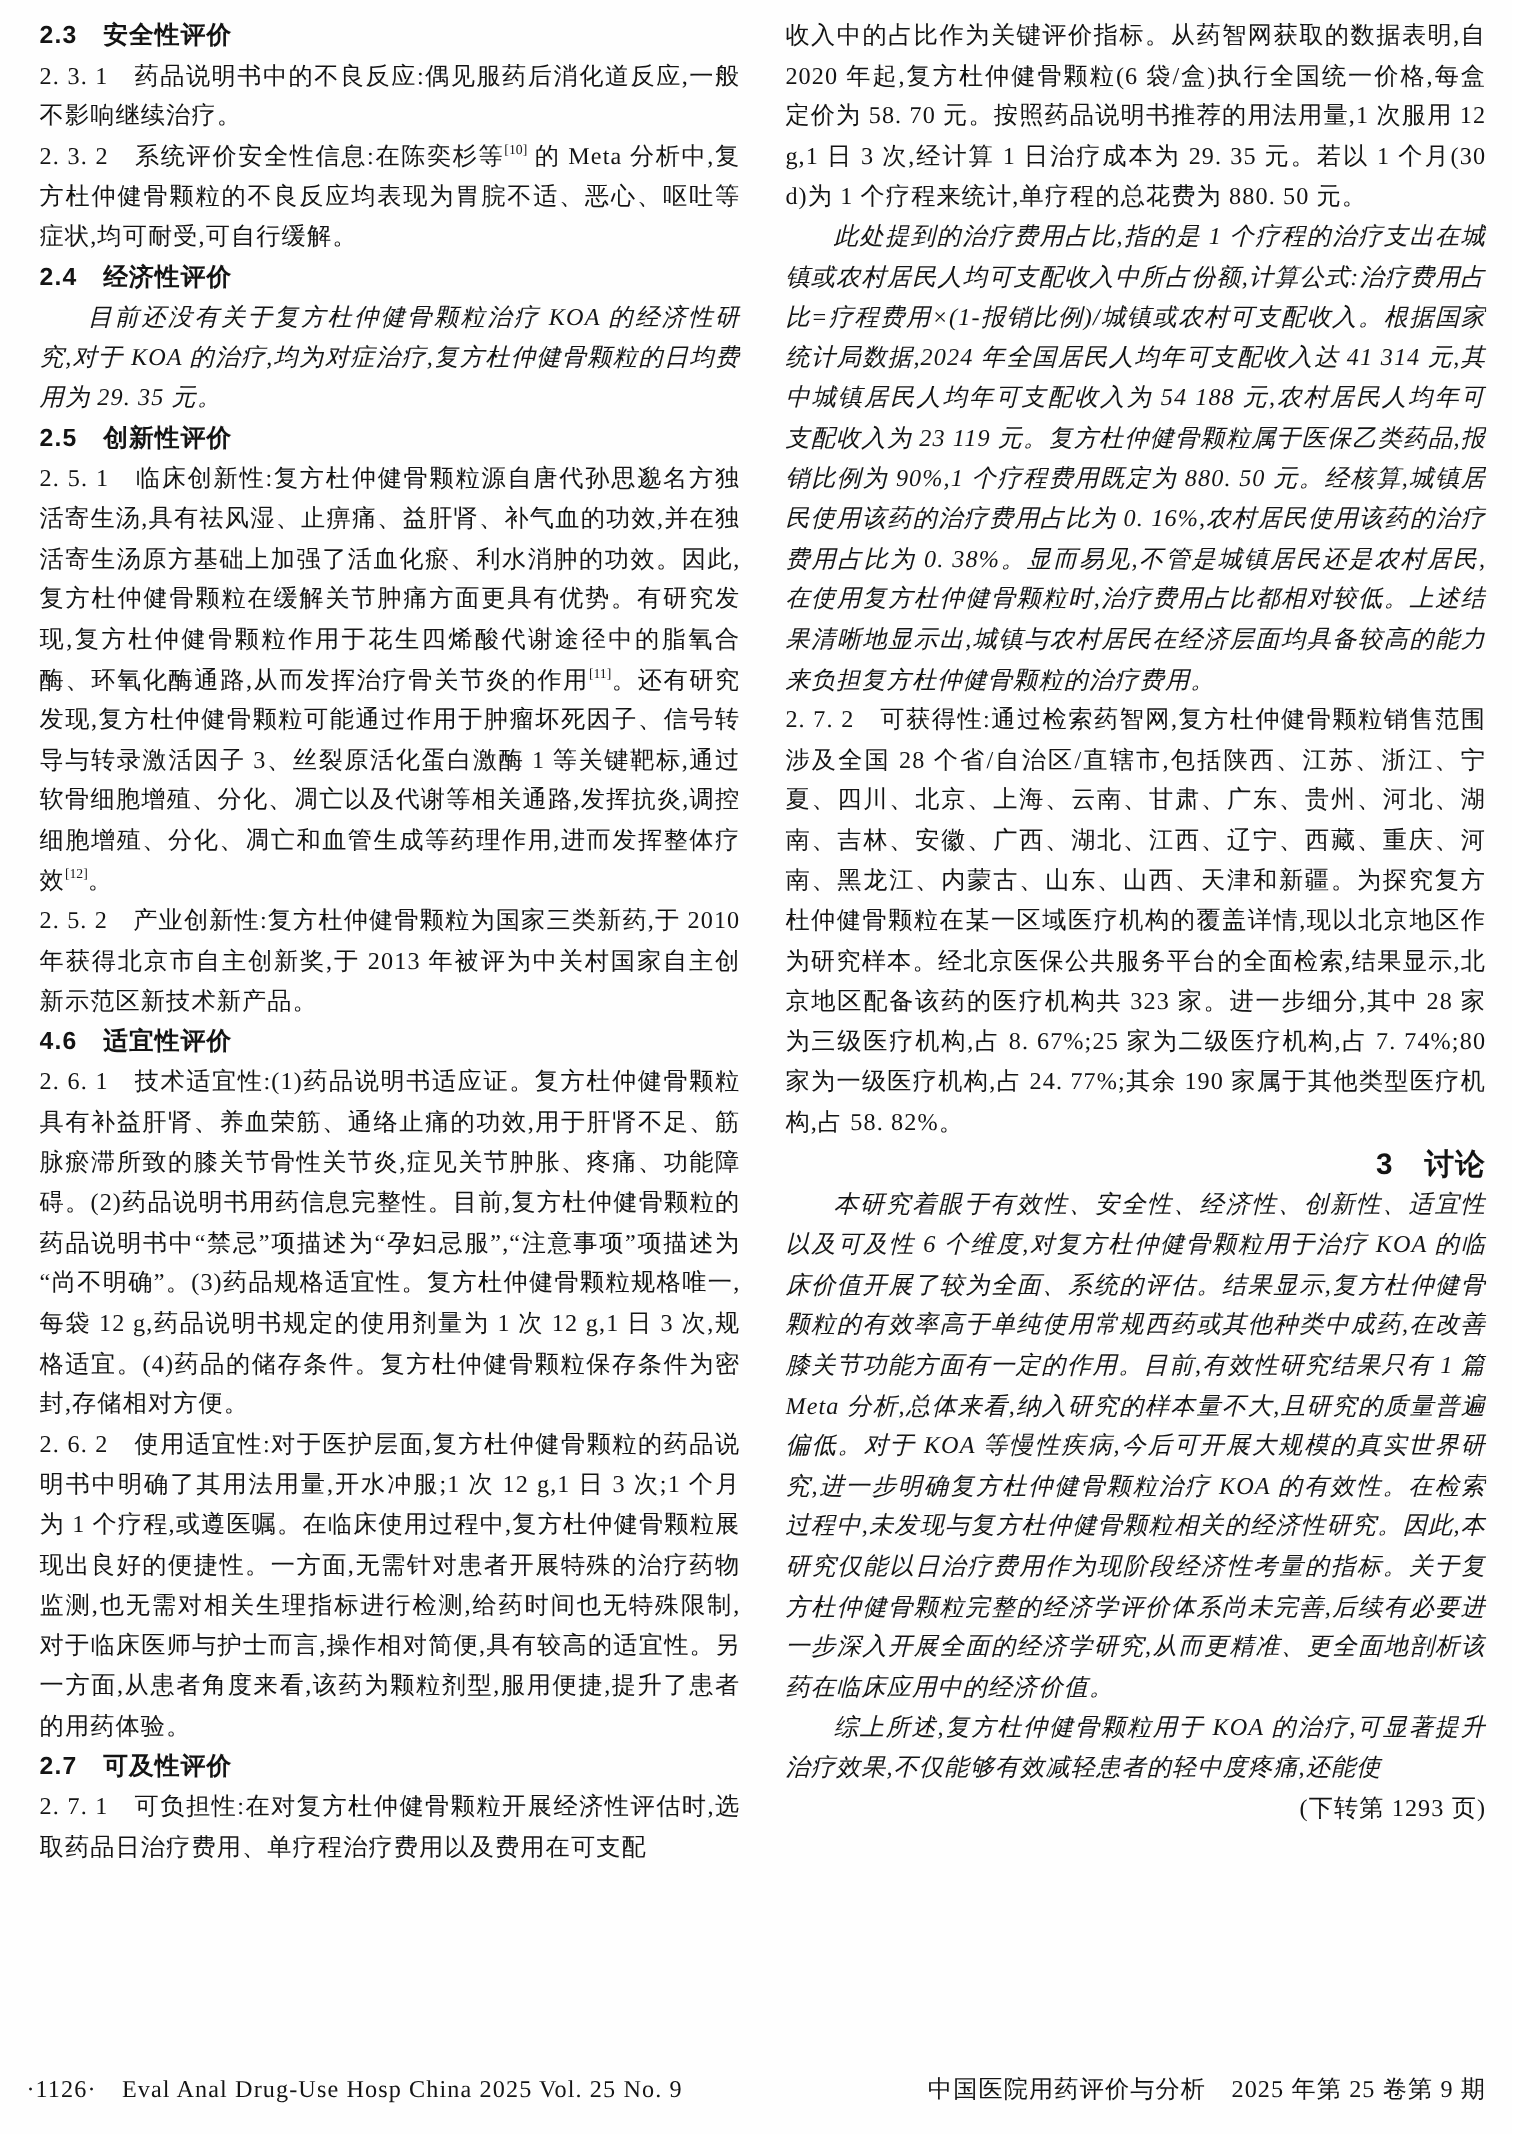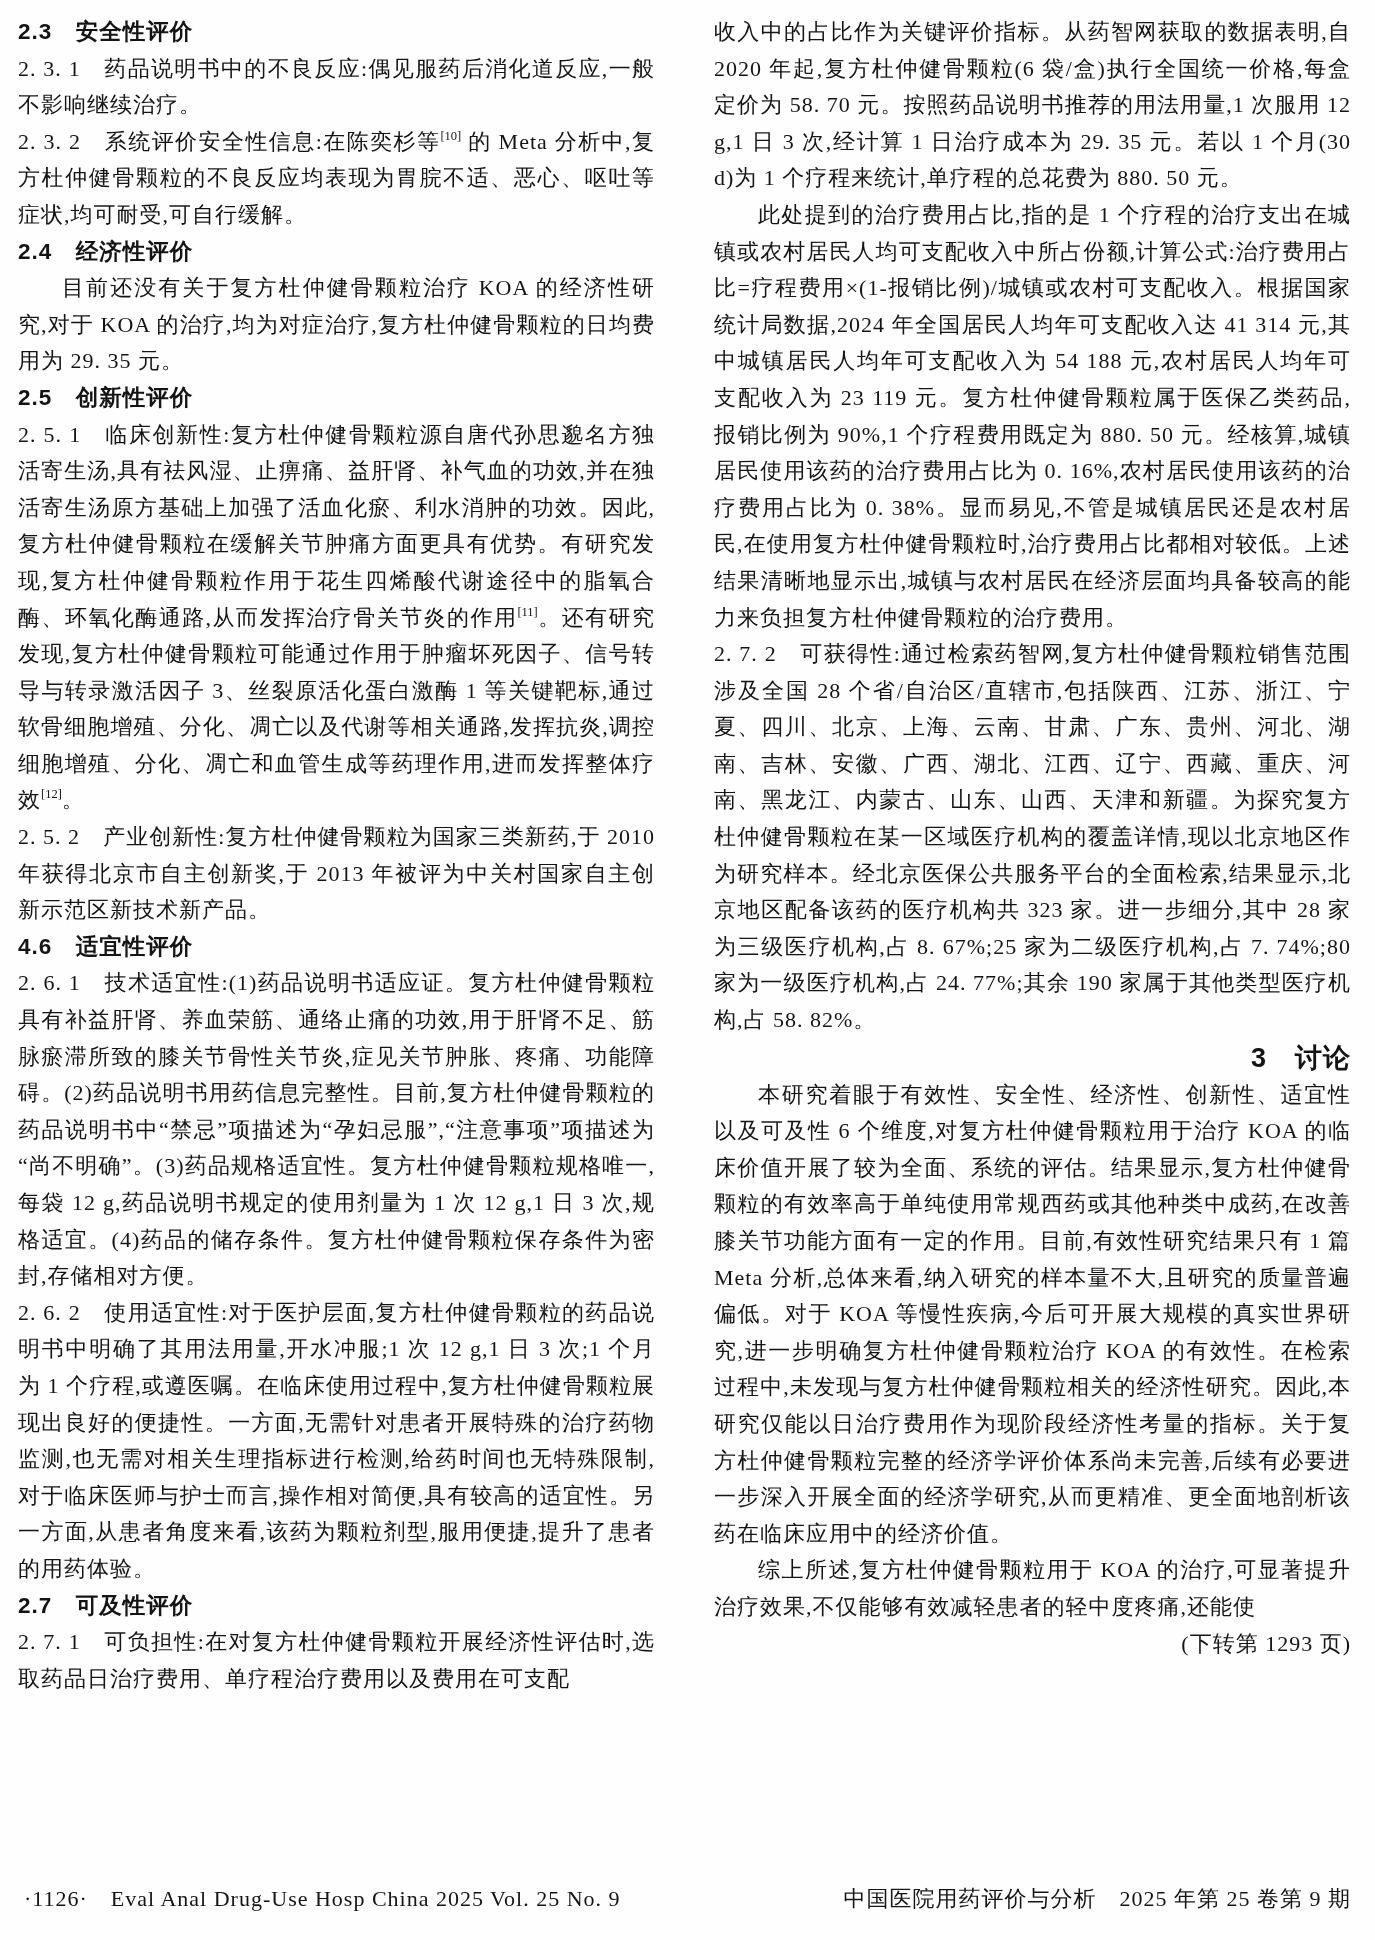--- a/index.html
+++ b/index.html
@@ -17,24 +17,24 @@
     overflow: hidden;
   }
   .col {
     position: absolute;
     top: 14px;
     width: 637px;
     height: 1840px;
     overflow: hidden;
     text-align: justify;
   }
-  .col-left  { left: 18px; }
+  .col-left  { left: 36px; }
   .col-right { left: 714px; }
   .para { text-align: justify; }
-  .para.indent { text-indent: 2em; }
+  .para.indent { text-indent: 2em; font-style: italic; }
   .sec-heading {
     font-family: "Liberation Sans", "DejaVu Sans", sans-serif;
     font-weight: bold;
     font-size: 22.5px;
     line-height: 36.6px;
     letter-spacing: 1px;
     text-align: left;
   }
   .disc-heading {
     font-family: "Liberation Sans", "DejaVu Sans", sans-serif;

